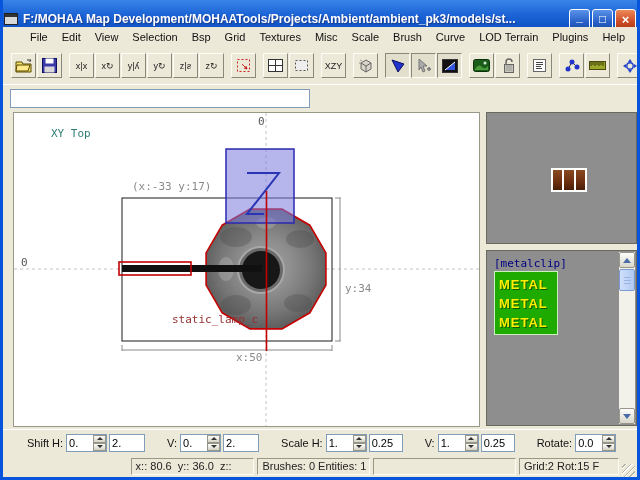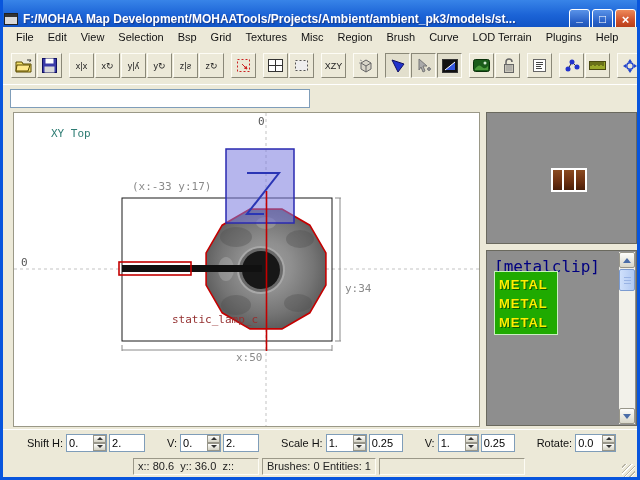--- a/index.html
+++ b/index.html
@@ -16,21 +16,21 @@
   .title-text { color:#fff; font-weight:bold; font-size:12px; white-space:nowrap; overflow:hidden;
                 text-shadow:1px 1px 1px #1a3a8a; flex:1; }
   .tb-ctl { width:21px; height:21px; margin-left:2px; border:1px solid #fff; border-radius:3px;
             color:#fff; font-size:12px; font-weight:bold; line-height:19px; text-align:center;
             background:linear-gradient(180deg,#5a93e8,#2a62c8 60%,#1c4fae); flex:0 0 auto; }
   .tb-ctl.close { background:linear-gradient(180deg,#ee8a5a,#d0512a 55%,#b03a14); font-size:13px; }
   .tb-ctl.min { line-height:14px; }
 
   
   .menubar { position:absolute; left:0; top:27px; width:634px; height:20px; background:#ECE9D8;
-             display:flex; align-items:center; padding-left:6px; font-size:11px; color:#111; }
+             display:flex; align-items:center; padding-left:20px; font-size:11px; color:#111; }
   .menu-item { padding:2px 7px; white-space:nowrap; }
 
   
   .toolbar { position:absolute; left:4px; top:47px; width:634px; height:37px; background:#ECE9D8;
              display:flex; align-items:center; padding-left:4px; }
   .tbtn { width:25px; height:25px; background:#ECE9D8; border:1px solid; border-color:#fdfcf5 #8a8878 #8a8878 #fdfcf5;
           display:flex; align-items:center; justify-content:center; font-size:10px; color:#222;
           font-family:"Liberation Sans",sans-serif; flex:0 0 auto; margin-right:1px; }
   .tbtn.pressed { border-color:#8a8878 #fdfcf5 #fdfcf5 #8a8878; background:#e2dfcd; }
   .tsep { width:6px; flex:0 0 auto; }
@@ -59,21 +59,21 @@
 
   
   .camera-panel { position:absolute; left:483px; top:2px; width:151px; height:132px;
                   background:#8e8e8e; border:1px solid #6a695e; }
   .model-thumb { position:absolute; left:64px; top:55px; width:36px; height:24px; background:#fff;
                  display:flex; gap:2px; padding:2px; }
   .slat { flex:1; background:linear-gradient(180deg,#8a4a20,#6b2f10 60%,#4a1e08); }
 
   .texture-panel { position:absolute; left:483px; top:140px; width:151px; height:176px;
                    background:#8e8e8e; border:1px solid #6a695e; }
-  .shader-name { position:absolute; left:7px; top:6px; color:#000080; font-size:16px; font-family:"DejaVu Sans Mono",monospace; }
+  .shader-name { position:absolute; left:7px; top:6px; color:#000080; font-size:11px; font-family:"DejaVu Sans Mono",monospace; }
   .tex-swatch { position:absolute; left:7px; top:20px; width:64px; height:64px; background:#1faa00;
                 border:1px solid #c8f0c0; padding:3px 0 0 4px; }
   .tex-line { color:#ffee00; font-weight:bold; font-size:13px; line-height:19px; letter-spacing:1px;
               font-family:"Liberation Sans",sans-serif; text-shadow:1px 1px 0 #0a5a00; }
   .scrollbar { position:absolute; right:1px; top:1px; width:16px; height:172px; background:#f2f1ea; }
   .sb-btn { position:absolute; left:0; width:16px; height:16px; background:linear-gradient(180deg,#fdfdfb,#d8d7ca);
             border:1px solid #9a98885; border:1px solid #98968a; border-radius:2px;
             display:flex; align-items:center; justify-content:center; }
   .sb-up { top:0; } .sb-dn { bottom:0; }
   .arr { width:0; height:0; border-left:4px solid transparent; border-right:4px solid transparent; }
@@ -132,21 +132,21 @@
 
   <div class="menubar">
     <span class="menu-item">File</span>
     <span class="menu-item">Edit</span>
     <span class="menu-item">View</span>
     <span class="menu-item">Selection</span>
     <span class="menu-item">Bsp</span>
     <span class="menu-item">Grid</span>
     <span class="menu-item">Textures</span>
     <span class="menu-item">Misc</span>
-    <span class="menu-item">Region</span>
+    <span class="menu-item">Scale</span>
     <span class="menu-item">Brush</span>
     <span class="menu-item">Curve</span>
     <span class="menu-item">LOD Terrain</span>
     <span class="menu-item">Plugins</span>
     <span class="menu-item">Help</span>
   </div>
 
   <div class="toolbar">
     <div class="tbtn">
       <svg width="18" height="14" viewBox="0 0 18 14">
@@ -410,16 +410,17 @@
     <button class="sbtn">Fit</button>
     <button class="sbtn">X Flip</button>
 
   </div>
 
   <div class="statusbar">
     <div class="sp-flat"></div>
     <div class="spanel sp-coords">x:: 80.6  y:: 36.0  z::</div>
     <div class="spanel sp-counts">Brushes: 0 Entities: 1</div>
     <div class="spanel sp-empty"></div>
+    <div class="spanel sp-grid">Grid:2 Rot:15 F</div>
     <div class="grip"></div>
   </div>
 
 </div>
 
 </body></html>

